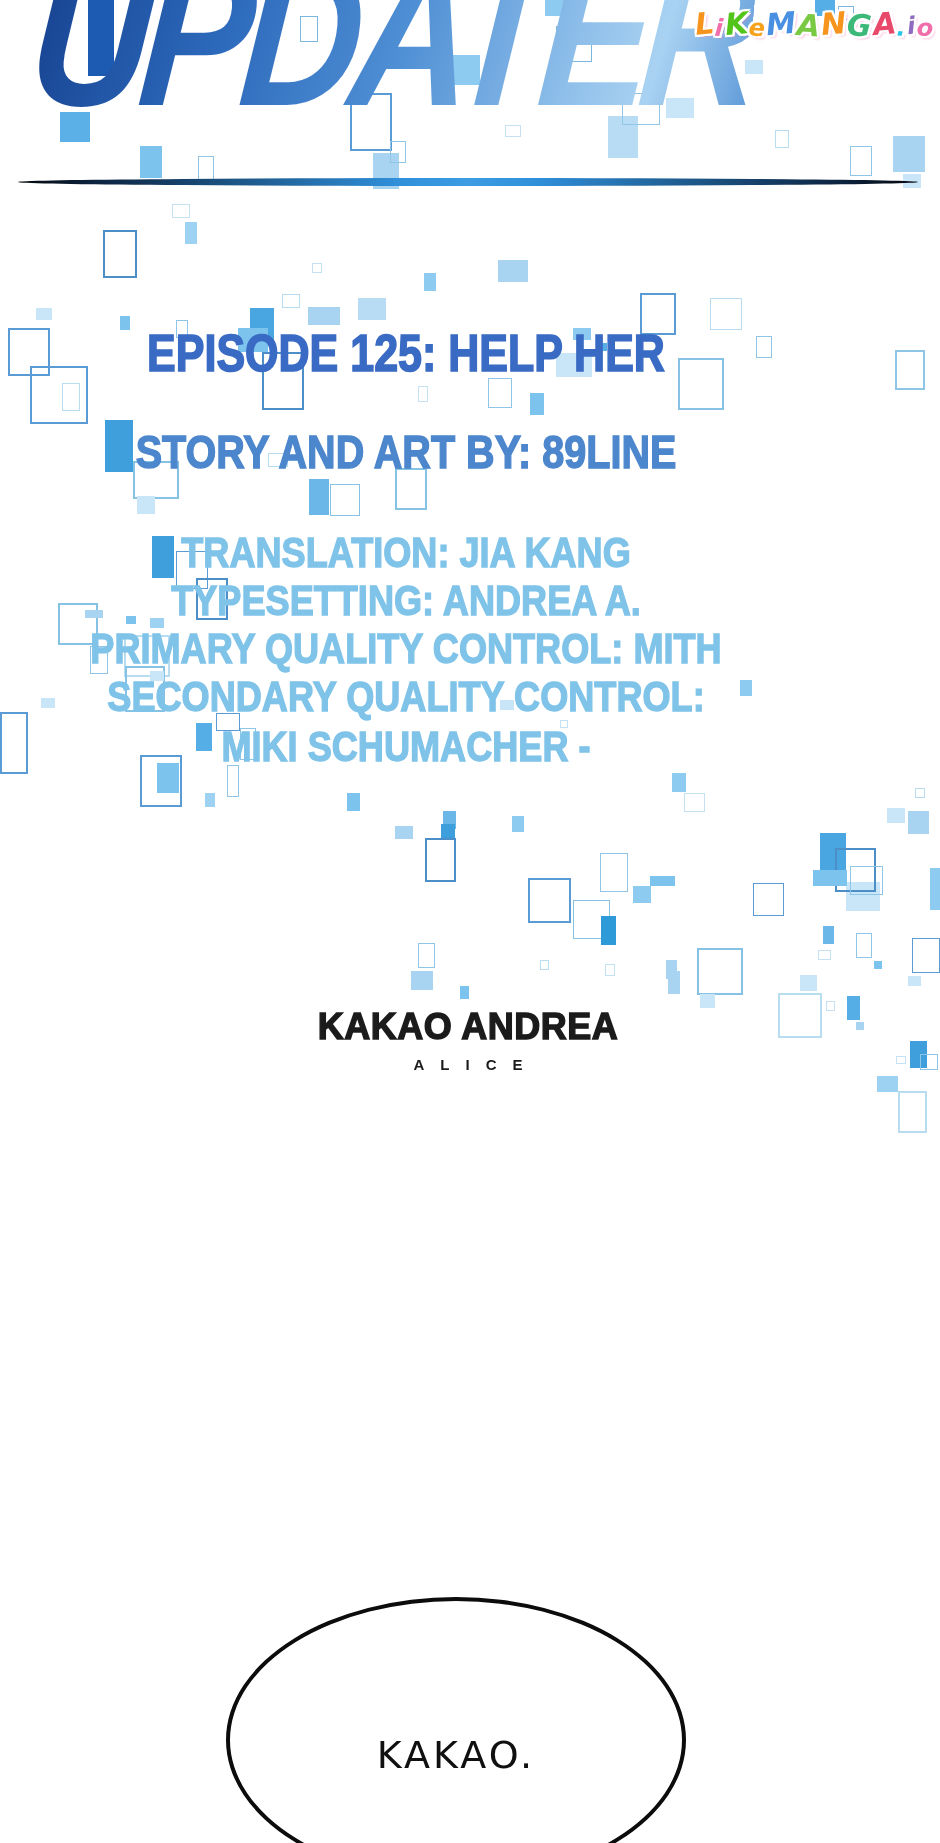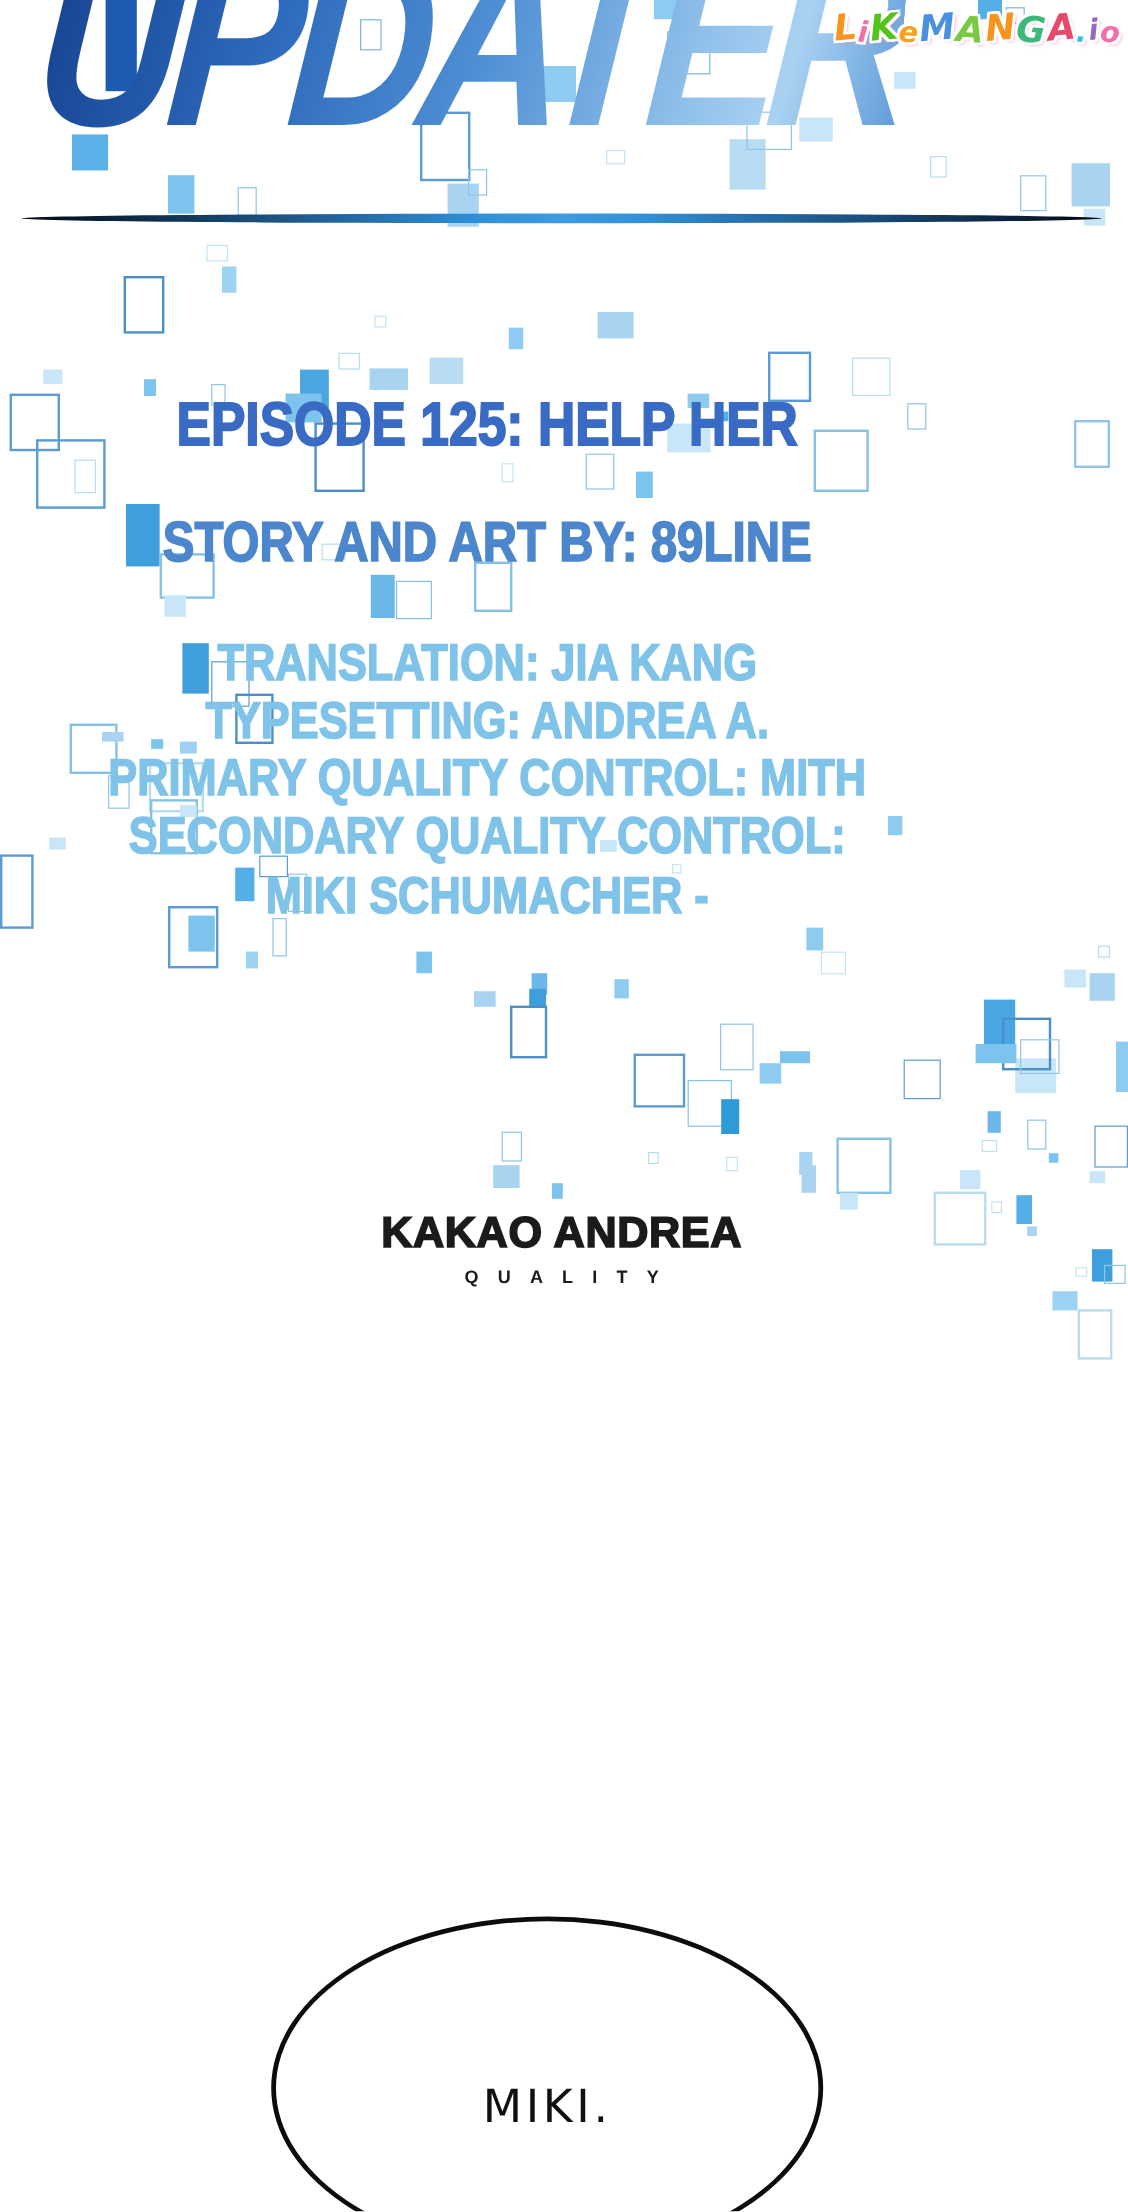--- a/index.html
+++ b/index.html
@@ -217,20 +217,20 @@
   <div class="credit-line ep-title">EPISODE 125: HELP HER</div>
   <div class="credit-line story-art">STORY AND ART BY: 89LINE</div>
   <div class="credit-line c-line c0">TRANSLATION: JIA KANG</div>
   <div class="credit-line c-line c1">TYPESETTING: ANDREA A.</div>
   <div class="credit-line c-line c2">PRIMARY QUALITY CONTROL: MITH</div>
   <div class="credit-line c-line c3">SECONDARY QUALITY CONTROL:</div>
   <div class="credit-line c-line c4">MIKI SCHUMACHER -</div>
 
   <div class="publisher">
     <div class="publisher-name">KAKAO ANDREA</div>
-    <div class="publisher-sub">QUALITY</div>
+    <div class="publisher-sub">ALICE</div>
   </div>
 
   <div class="bubble">
-    <div class="bubble-text">MIKI.</div>
+    <div class="bubble-text">KAKAO.</div>
   </div>
 
 </div>
 
 </body></html>

